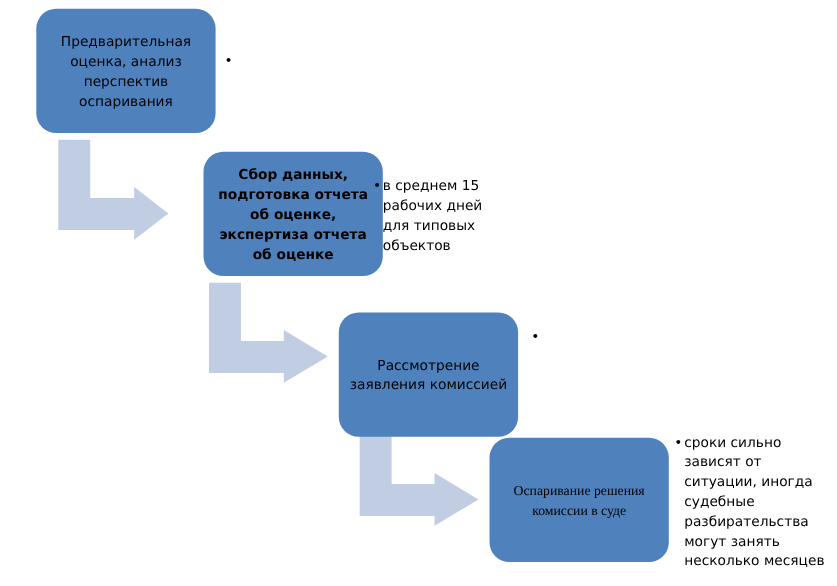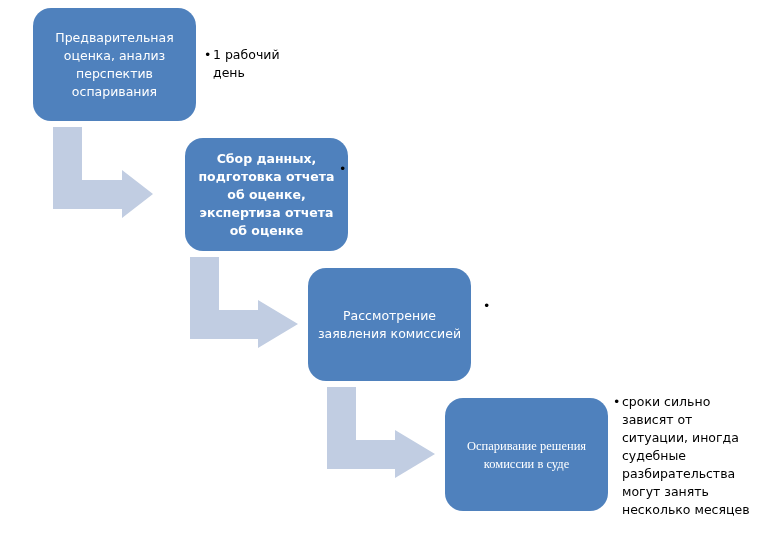--- a/index.html
+++ b/index.html
@@ -1,50 +1,50 @@
 <!DOCTYPE html>
 <html><head>
 <meta charset="utf-8">
 <style>
   html, body { margin: 0; padding: 0; background: #ffffff; }
   body { width: 761px; height: 533px; position: relative; overflow: hidden;
          font-family: "DejaVu Sans", "Liberation Sans", sans-serif; }
   .box { position: absolute; width: 163px; height: 113px; background: #4f81bd;
          border-radius: 18px; display: flex; align-items: center; justify-content: center;
-         text-align: center; color: #ffffff; font-size: 12.5px; line-height: 18px;
+         text-align: center; color: #000000; font-size: 12.5px; line-height: 18px;
          box-sizing: border-box; padding: 0 6px; }
   .note { position: absolute; font-size: 12.5px; line-height: 18px; color: #000000; }
   .note .bullet { position: absolute; left: -9px; top: 0; }
   svg.arrows { position: absolute; left: 0; top: 0; }
 </style>
 </head>
 <body>
 
 <svg class="arrows" width="761" height="533">
   <path fill="#c1cde2" d="M53,127 L82,127 L82,180 L122,180 L122,170 L153,194 L122,218 L122,209 L53,209 Z"></path>
   <path fill="#c1cde2" d="M190,257 L219,257 L219,310 L258,310 L258,300 L298,324 L258,348 L258,339 L190,339 Z"></path>
   <path fill="#c1cde2" d="M327,387 L356,387 L356,440 L395,440 L395,430 L435,454 L395,478 L395,469 L327,469 Z"></path>
 </svg>
 
 <div class="box" style="left:33px; top:8px;">
   <span>Предварительная оценка, анализ перспектив оспаривания</span>
 </div>
 <div class="note" style="left:213px; top:46px; width:80px;">
   <span class="bullet">•</span>
-  <span>1 рабочий день</span>
 </div>
 
 <div class="box" style="left:185px; top:138px;font-weight:bold;">
   <span>Сбор данных, подготовка отчета об оценке, экспертиза отчета об оценке</span>
 </div>
 <div class="note" style="left:348px; top:160px; width:110px;">
   <span class="bullet">•</span>
+  <span>в среднем 15 рабочих дней для типовых объектов</span>
 </div>
 
-<div class="box" style="left:308px; top:268px;">
+<div class="box" style="left:308px; top:284px;">
   <span>Рассмотрение заявления комиссией</span>
 </div>
 <div class="note" style="left:492px; top:297px; width:160px;">
   <span class="bullet">•</span>
 </div>
 
 <div class="box" style="left:445px; top:398px;font-family:Liberation Serif, serif;">
   <span>Оспаривание решения комиссии в суде</span>
 </div>
 <div class="note" style="left:622px; top:393px; width:140px;">

